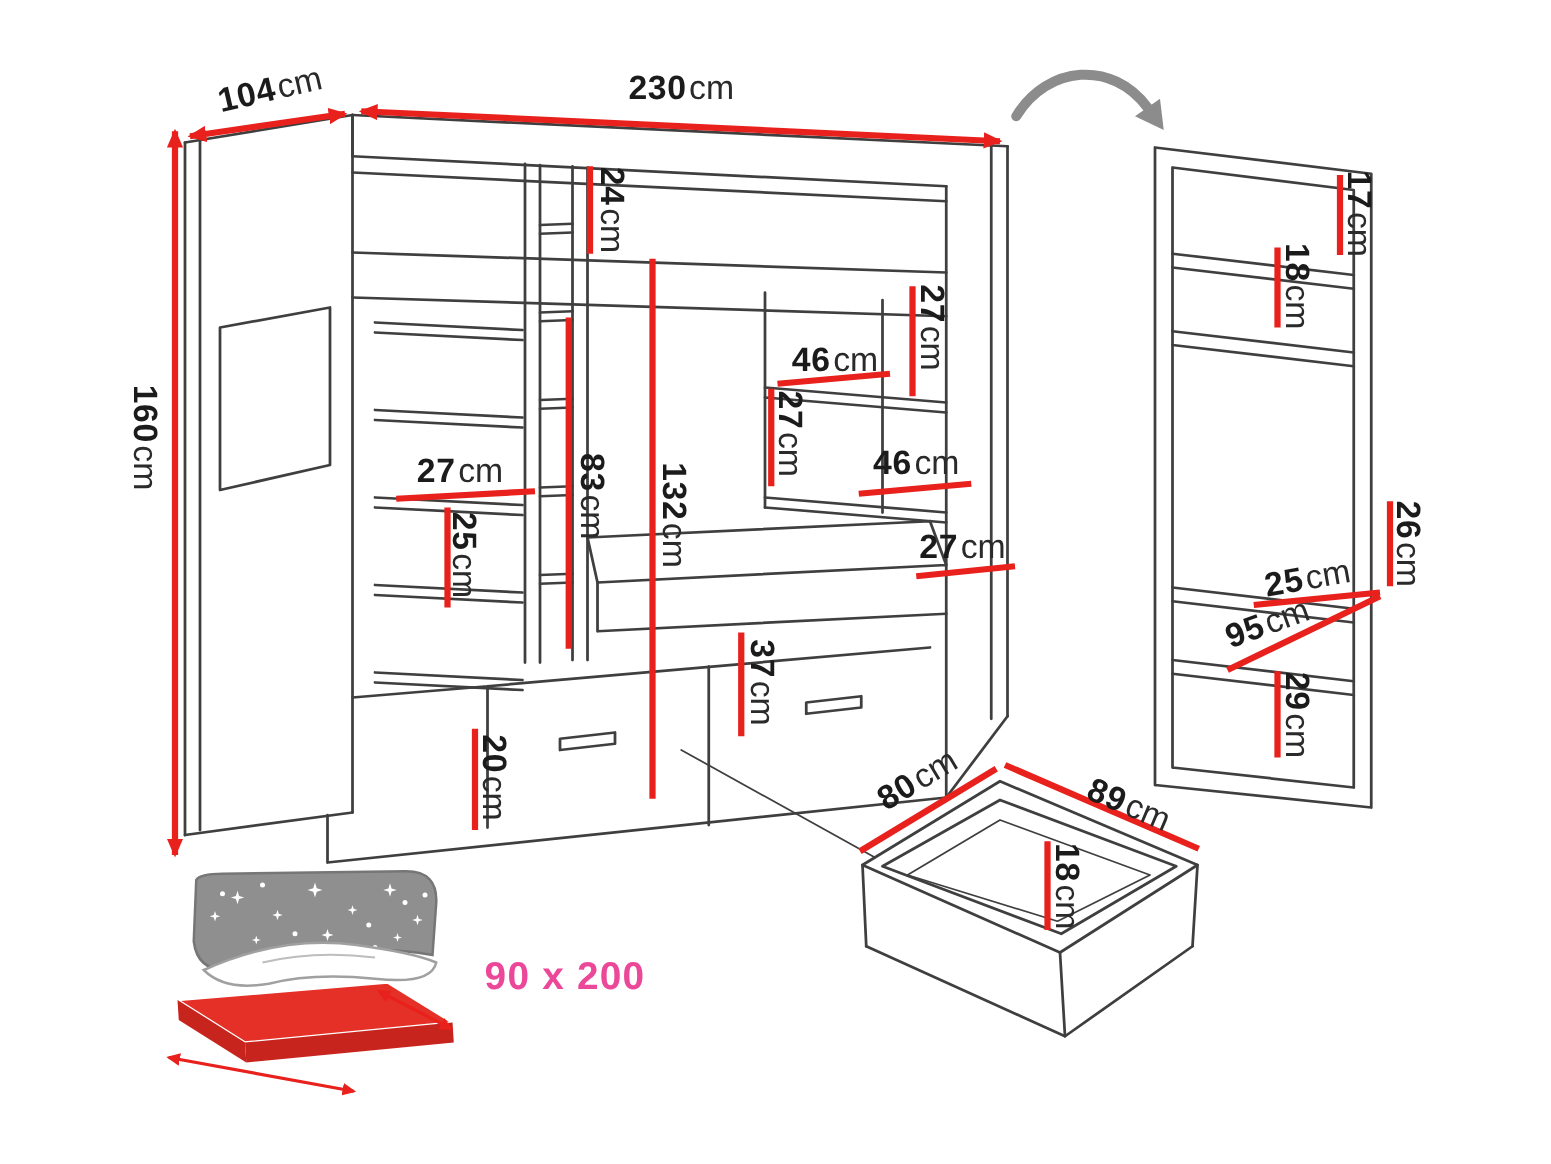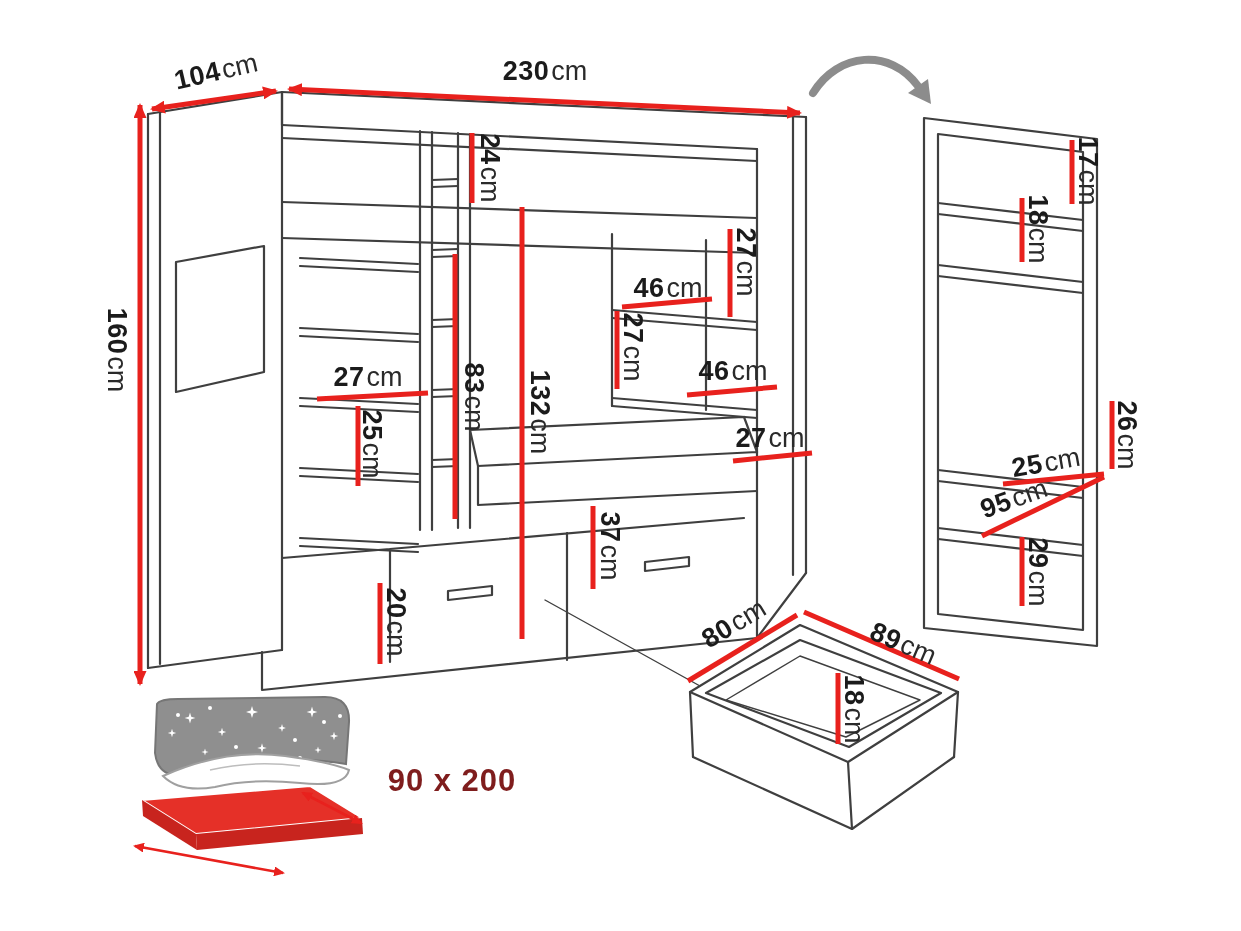--- a/index.html
+++ b/index.html
@@ -11,21 +11,21 @@
   .stage { position:absolute; left:0; top:0; width:1241px; height:931px; }
   svg.art { position:absolute; left:0; top:0; }
   .dim {
     position:absolute; white-space:nowrap; color:#1b1b1b;
     font-size:27px; line-height:1;
     transform:translate(-50%,-50%) rotate(var(--r,0deg));
   }
   .dim .num { font-weight:700; letter-spacing:0.5px; }
   .dim .unit { font-weight:400; margin-left:2px; color:#2a2a2a; }
   .size-label {
-    position:absolute; white-space:nowrap; color:#7f1d1d;
+    position:absolute; white-space:nowrap; color:#ec4899;
     font-size:31px; font-weight:700; letter-spacing:1px;
     transform:translate(-50%,-50%);
   }
 </style>
 </head>
 <body>
 
 <div class="stage">
 
 <svg class="art" width="1241" height="931" viewBox="0 0 1241 931">

